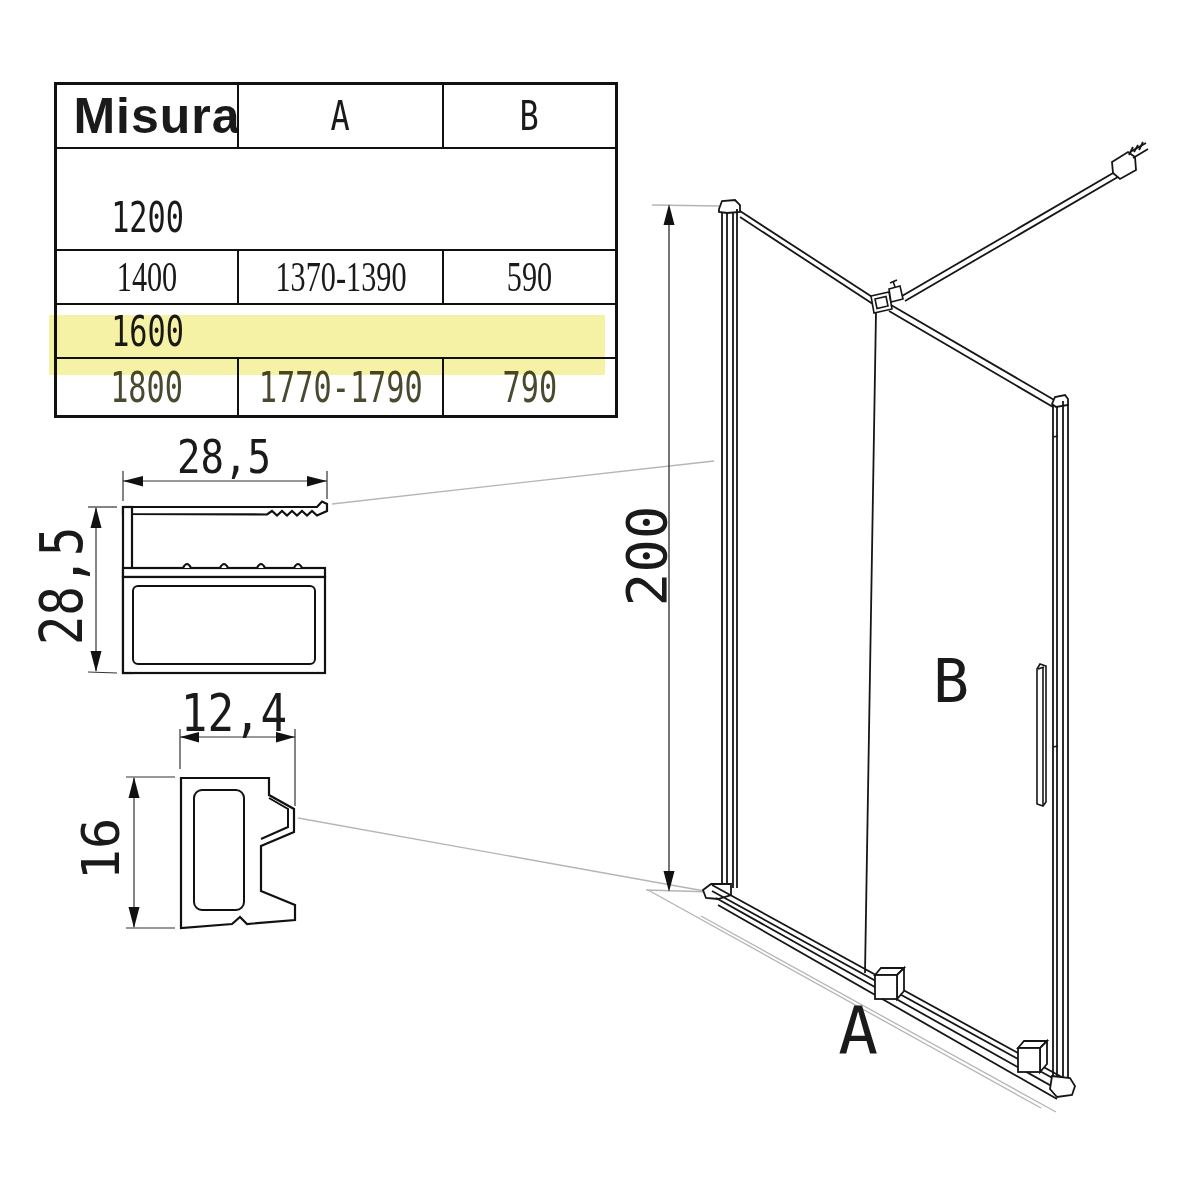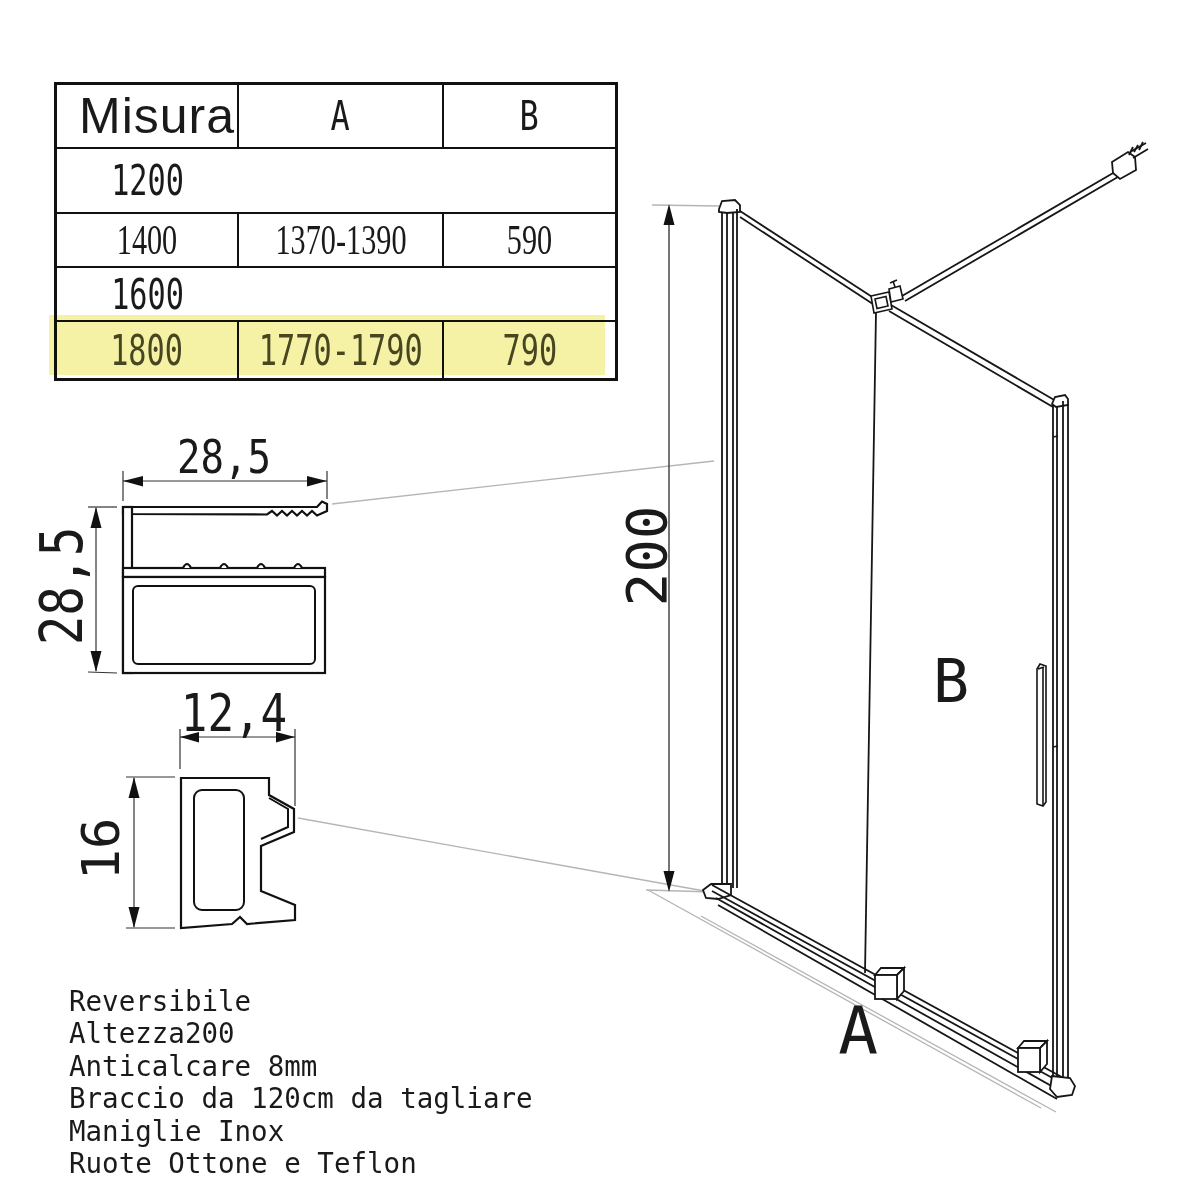--- a/index.html
+++ b/index.html
@@ -7,22 +7,22 @@
         font-family:"DejaVu Sans Mono", monospace;color:#1a1a1a;}
   svg{position:absolute;left:0;top:0;}
 
   
   #size-table{position:absolute;left:54px;top:82px;width:564px;border:3px solid #111;
               box-sizing:border-box;background:#fff;z-index:1;}
   .t-row{display:flex;border-bottom:2px solid #111;}
   .t-row:last-child{border-bottom:none;}
   .t-cell{box-sizing:border-box;border-right:2px solid #111;display:flex;align-items:center;justify-content:center;overflow:hidden;}
   .t-cell:last-child{border-right:none;}
-  .c0{width:182px;} .c1{width:205px;} .c2{width:171px;} .r0{height:62px;} .r1{height:63px;} .r2{height:52px;font-family:Liberation Serif, serif;} .r3{height:52px;} .r4{height:56px;}
-  .misura{font-family:"Liberation Sans",sans-serif;font-weight:normal;font-size:50px;letter-spacing:1px;padding-left:20px;}
+  .c0{width:182px;} .c1{width:205px;} .c2{width:171px;} .r0{height:62px;} .r1{height:63px;margin-top:37px;} .r2{height:52px;font-family:Liberation Serif, serif;} .r3{height:52px;} .r4{height:56px;}
+  .misura{font-family:"Liberation Sans",sans-serif;font-weight:bold;font-size:50px;letter-spacing:1px;padding-left:20px;}
   .hdr span{display:inline-block;font-size:40px;transform:scaleX(.8);}
   .num span{display:inline-block;font-size:42px;white-space:nowrap;transform:scaleX(.72);}
   .hl-text{color:#4a4a30;}
   #row-highlight{position:absolute;left:49px;top:315px;width:556px;height:60px;
                  background:#f5f2a6;mix-blend-mode:multiply;z-index:2;pointer-events:none;}
 
   
   .lbl{position:absolute;white-space:nowrap;transform:translate(-50%,-50%);z-index:1;}
   .lbl.rot{transform:translate(-50%,-50%) rotate(-90deg);}
   #lbl-p1w{left:224px;top:457px;font-size:46px;}
@@ -219,22 +219,14 @@
   <div id="row-highlight"></div>
 
   <div class="lbl" id="lbl-p1w"><span>28,5</span></div>
   <div class="lbl rot" id="lbl-p1h"><span style="display:inline-block;transform:scaleX(.85)">28,5</span></div>
   <div class="lbl" id="lbl-p2w"><span>12,4</span></div>
   <div class="lbl rot" id="lbl-p2h"><span>16</span></div>
   <div class="lbl rot" id="lbl-200"><span>200</span></div>
   <div class="lbl" id="lbl-B">B</div>
   <div class="lbl" id="lbl-A">A</div>
 
-  <div id="notes">
-    <div>Reversibile</div>
-    <div>Altezza200</div>
-    <div>Anticalcare 8mm</div>
-    <div>Braccio da 120cm da tagliare</div>
-    <div>Maniglie Inox</div>
-    <div>Ruote Ottone e Teflon</div>
-  </div>
 
 </div>
 
 </body></html>

